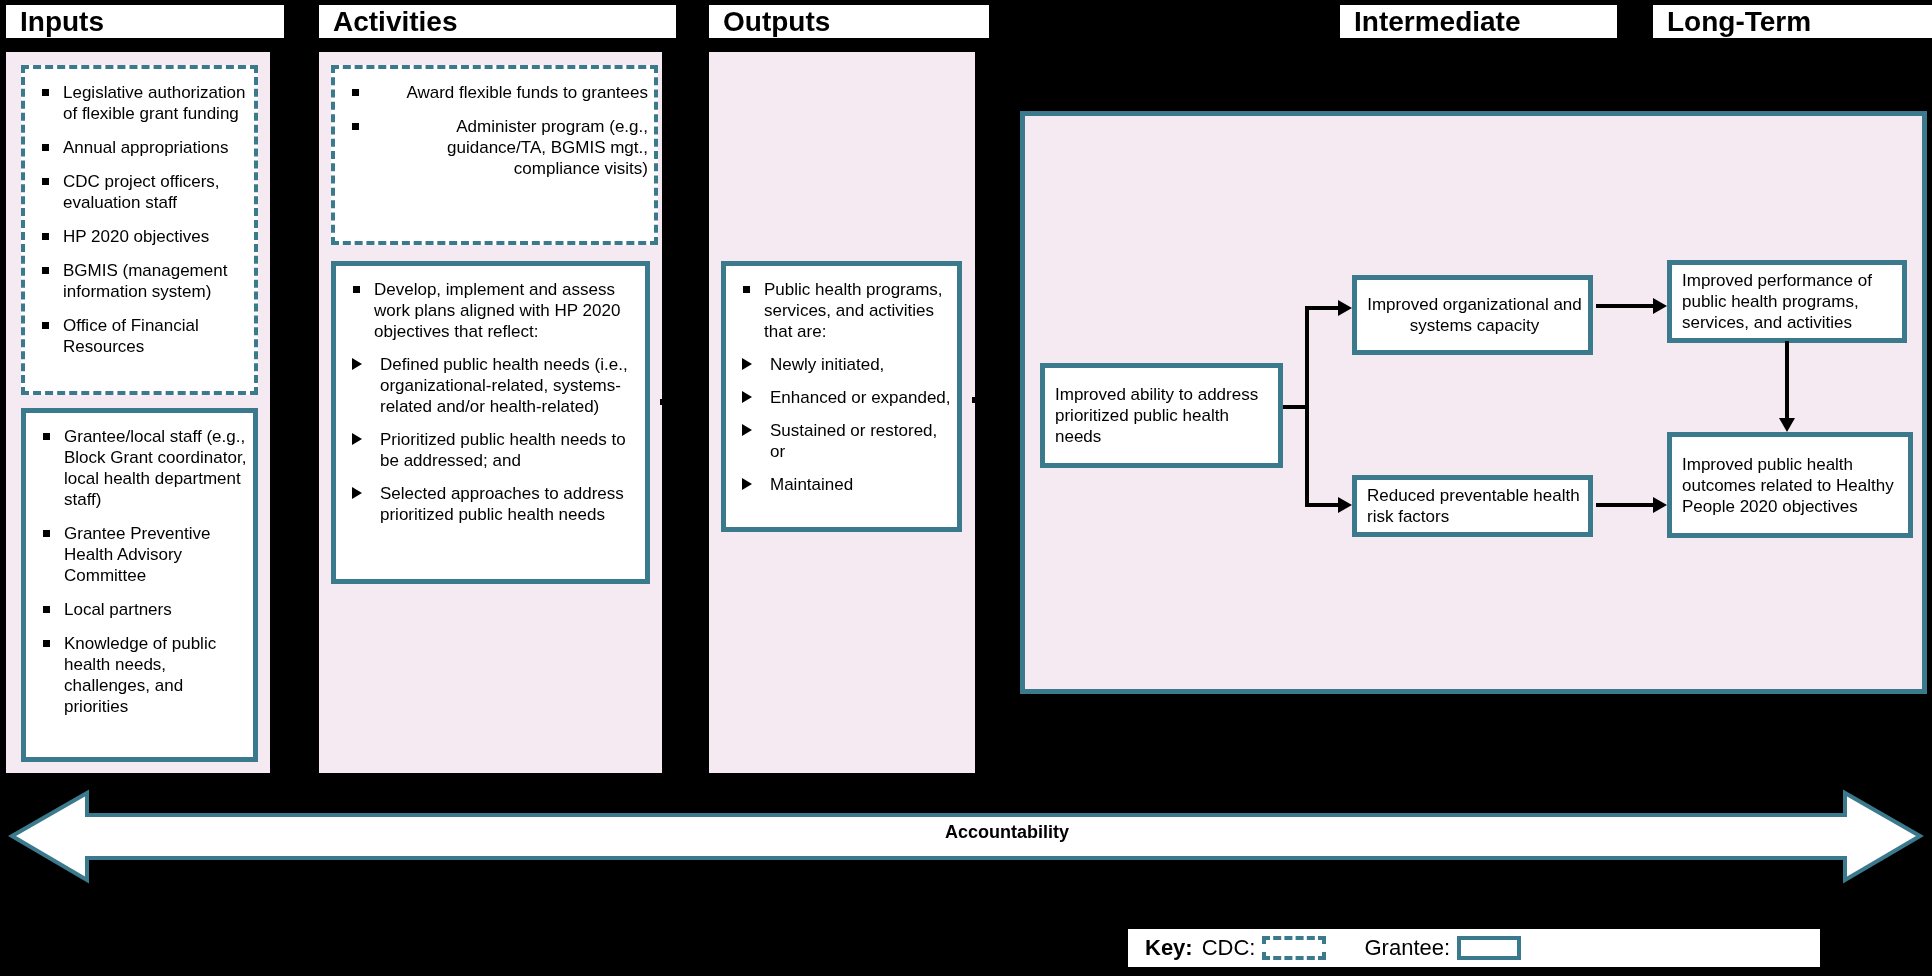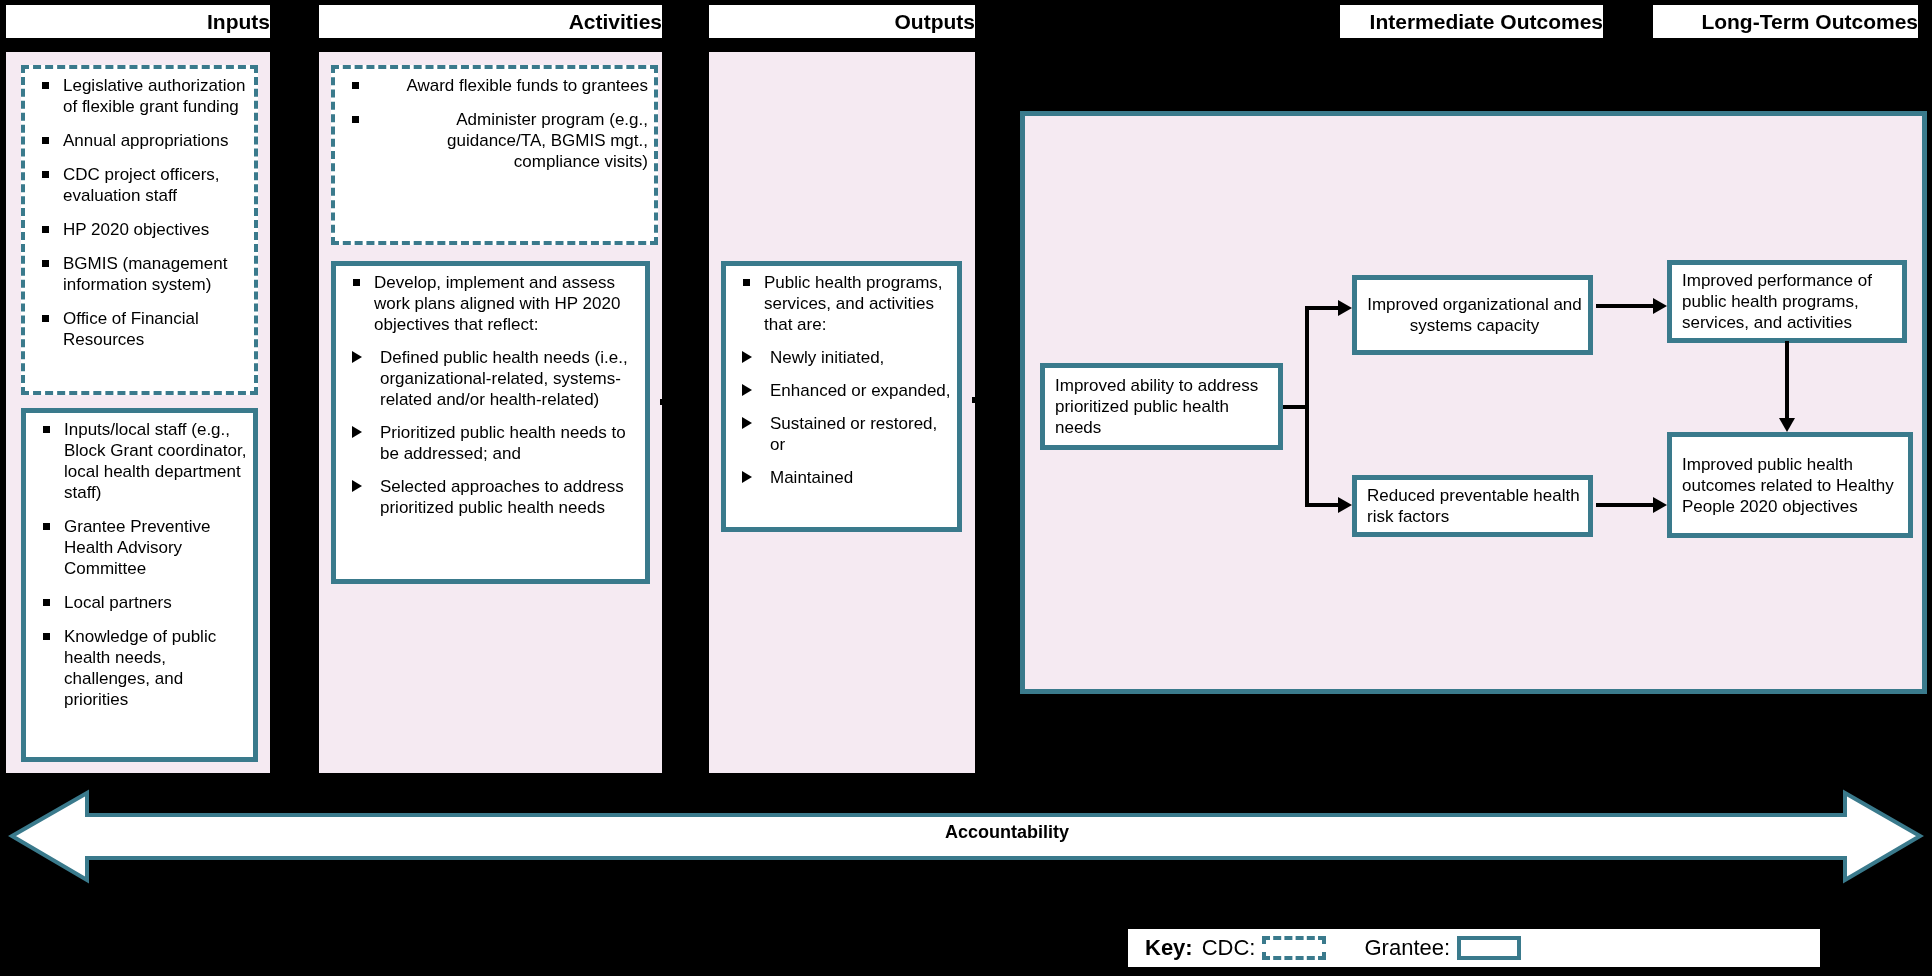--- a/index.html
+++ b/index.html
@@ -1,36 +1,36 @@
 <!DOCTYPE html>
 <html><head>
 <meta charset="utf-8">
 <style>
   html,body{margin:0;padding:0;background:#000;}
   .stage{position:relative;width:1932px;height:976px;background:#000;
          font-family:"Liberation Sans",sans-serif;overflow:hidden;color:#000;}
 
   .hdr{position:absolute;top:5px;height:33px;background:#fff;font-weight:bold;
-       font-size:21px;text-align:right;line-height:33px;}
+       font-size:28px;text-align:left;line-height:33px;padding-left:14px;}
   .hdr-inputs{left:6px;width:264px;}
   .hdr-activities{left:319px;width:343px;}
   .hdr-outputs{left:709px;width:266px;}
   .hdr-short{left:1027px;width:263px;}
   .hdr-intermediate{left:1340px;width:263px;}
   .hdr-long{left:1653px;width:265px;}
 
   .col{position:absolute;top:52px;height:721px;background:#F5EAF2;}
   .col-inputs{left:6px;width:264px;}
   .col-activities{left:319px;width:343px;}
   .col-outputs{left:709px;width:266px;}
 
   .panel{position:absolute;left:1020px;top:111px;width:907px;height:583px;
          background:#F5EAF2;border:5px solid #3A7A8C;box-sizing:border-box;}
 
-  .box{position:absolute;background:#fff;box-sizing:border-box;padding:6px 6px 6px 10px;}
+  .box{position:absolute;background:#fff;box-sizing:border-box;padding:13px 6px 6px 10px;}
   .b-dashed{border:4px dashed #3A7A8C;}
   .b-solid{border:5px solid #3A7A8C;}
   .box-inputs-cdc{left:21px;top:65px;width:237px;height:330px;}
   .box-inputs-grantee{left:21px;top:408px;width:237px;height:354px;}
   .box-activities-cdc{left:331px;top:65px;width:327px;height:180px;text-align:right;}
   .box-activities-grantee{left:331px;top:261px;width:319px;height:323px;}
   .box-outputs-cdc{left:721px;top:65px;width:241px;height:180px;}
   .box-outputs-grantee{left:721px;top:261px;width:241px;height:271px;}
 
   ul.blist{list-style:none;margin:0;padding:0;font-size:17px;line-height:21px;}
@@ -38,21 +38,21 @@
   ul.blist li:last-child{margin-bottom:0;}
   ul.main li::before{content:"";position:absolute;left:7px;top:7px;width:7px;height:7px;background:#000;}
   ul.sub li{padding-left:34px;margin-bottom:12px;}
   ul.sub li::before{content:"";position:absolute;left:6px;top:4px;width:0;height:0;
       border-left:10px solid #000;border-top:6px solid transparent;border-bottom:6px solid transparent;}
   .lead{position:relative;padding-left:28px;margin-bottom:12px;font-size:17px;line-height:21px;}
   .lead::before{content:"";position:absolute;left:7px;top:7px;width:7px;height:7px;background:#000;}
 
   .obox{position:absolute;background:#fff;border:5px solid #3A7A8C;box-sizing:border-box;
         font-size:17px;line-height:21px;padding:4px 6px 4px 10px;display:flex;align-items:center;}
-  .obox-short{left:1040px;top:363px;width:243px;height:87px;}
+  .obox-short{left:1040px;top:363px;width:243px;height:105px;}
   .obox-int-top{left:1352px;top:275px;width:241px;height:80px;text-align:center;}
   .obox-int-bottom{left:1352px;top:475px;width:241px;height:62px;}
   .obox-long-top{left:1667px;top:260px;width:240px;height:83px;}
   .obox-long-bottom{left:1667px;top:432px;width:246px;height:106px;}
 
   .line{position:absolute;background:#000;}
   .tri-r{position:absolute;width:0;height:0;border-left:14px solid #000;
          border-top:8px solid transparent;border-bottom:8px solid transparent;}
   .tri-d{position:absolute;width:0;height:0;border-top:14px solid #000;
          border-left:8px solid transparent;border-right:8px solid transparent;}
@@ -91,21 +91,21 @@
         <li>Legislative authorization of flexible grant funding</li>
         <li>Annual appropriations</li>
         <li>CDC project officers, evaluation staff</li>
         <li>HP 2020 objectives</li>
         <li>BGMIS (management information system)</li>
         <li>Office of Financial Resources</li>
       </ul>
   </div>
   <div class="box b-solid box-inputs-grantee">
     <ul class="blist main">
-        <li>Inputs/local staff (e.g., Block Grant coordinator, local health department staff)</li>
+        <li>Grantee/local staff (e.g., Block Grant coordinator, local health department staff)</li>
         <li>Grantee Preventive Health Advisory Committee</li>
         <li>Local partners</li>
         <li>Knowledge of public health needs, challenges, and priorities</li>
       </ul>
   </div>
 
   <div class="box b-dashed box-activities-cdc">
     <ul class="blist main">
         <li>Award flexible funds to grantees</li>
         <li>Administer program (e.g., guidance/TA, BGMIS mgt., compliance visits)</li>

